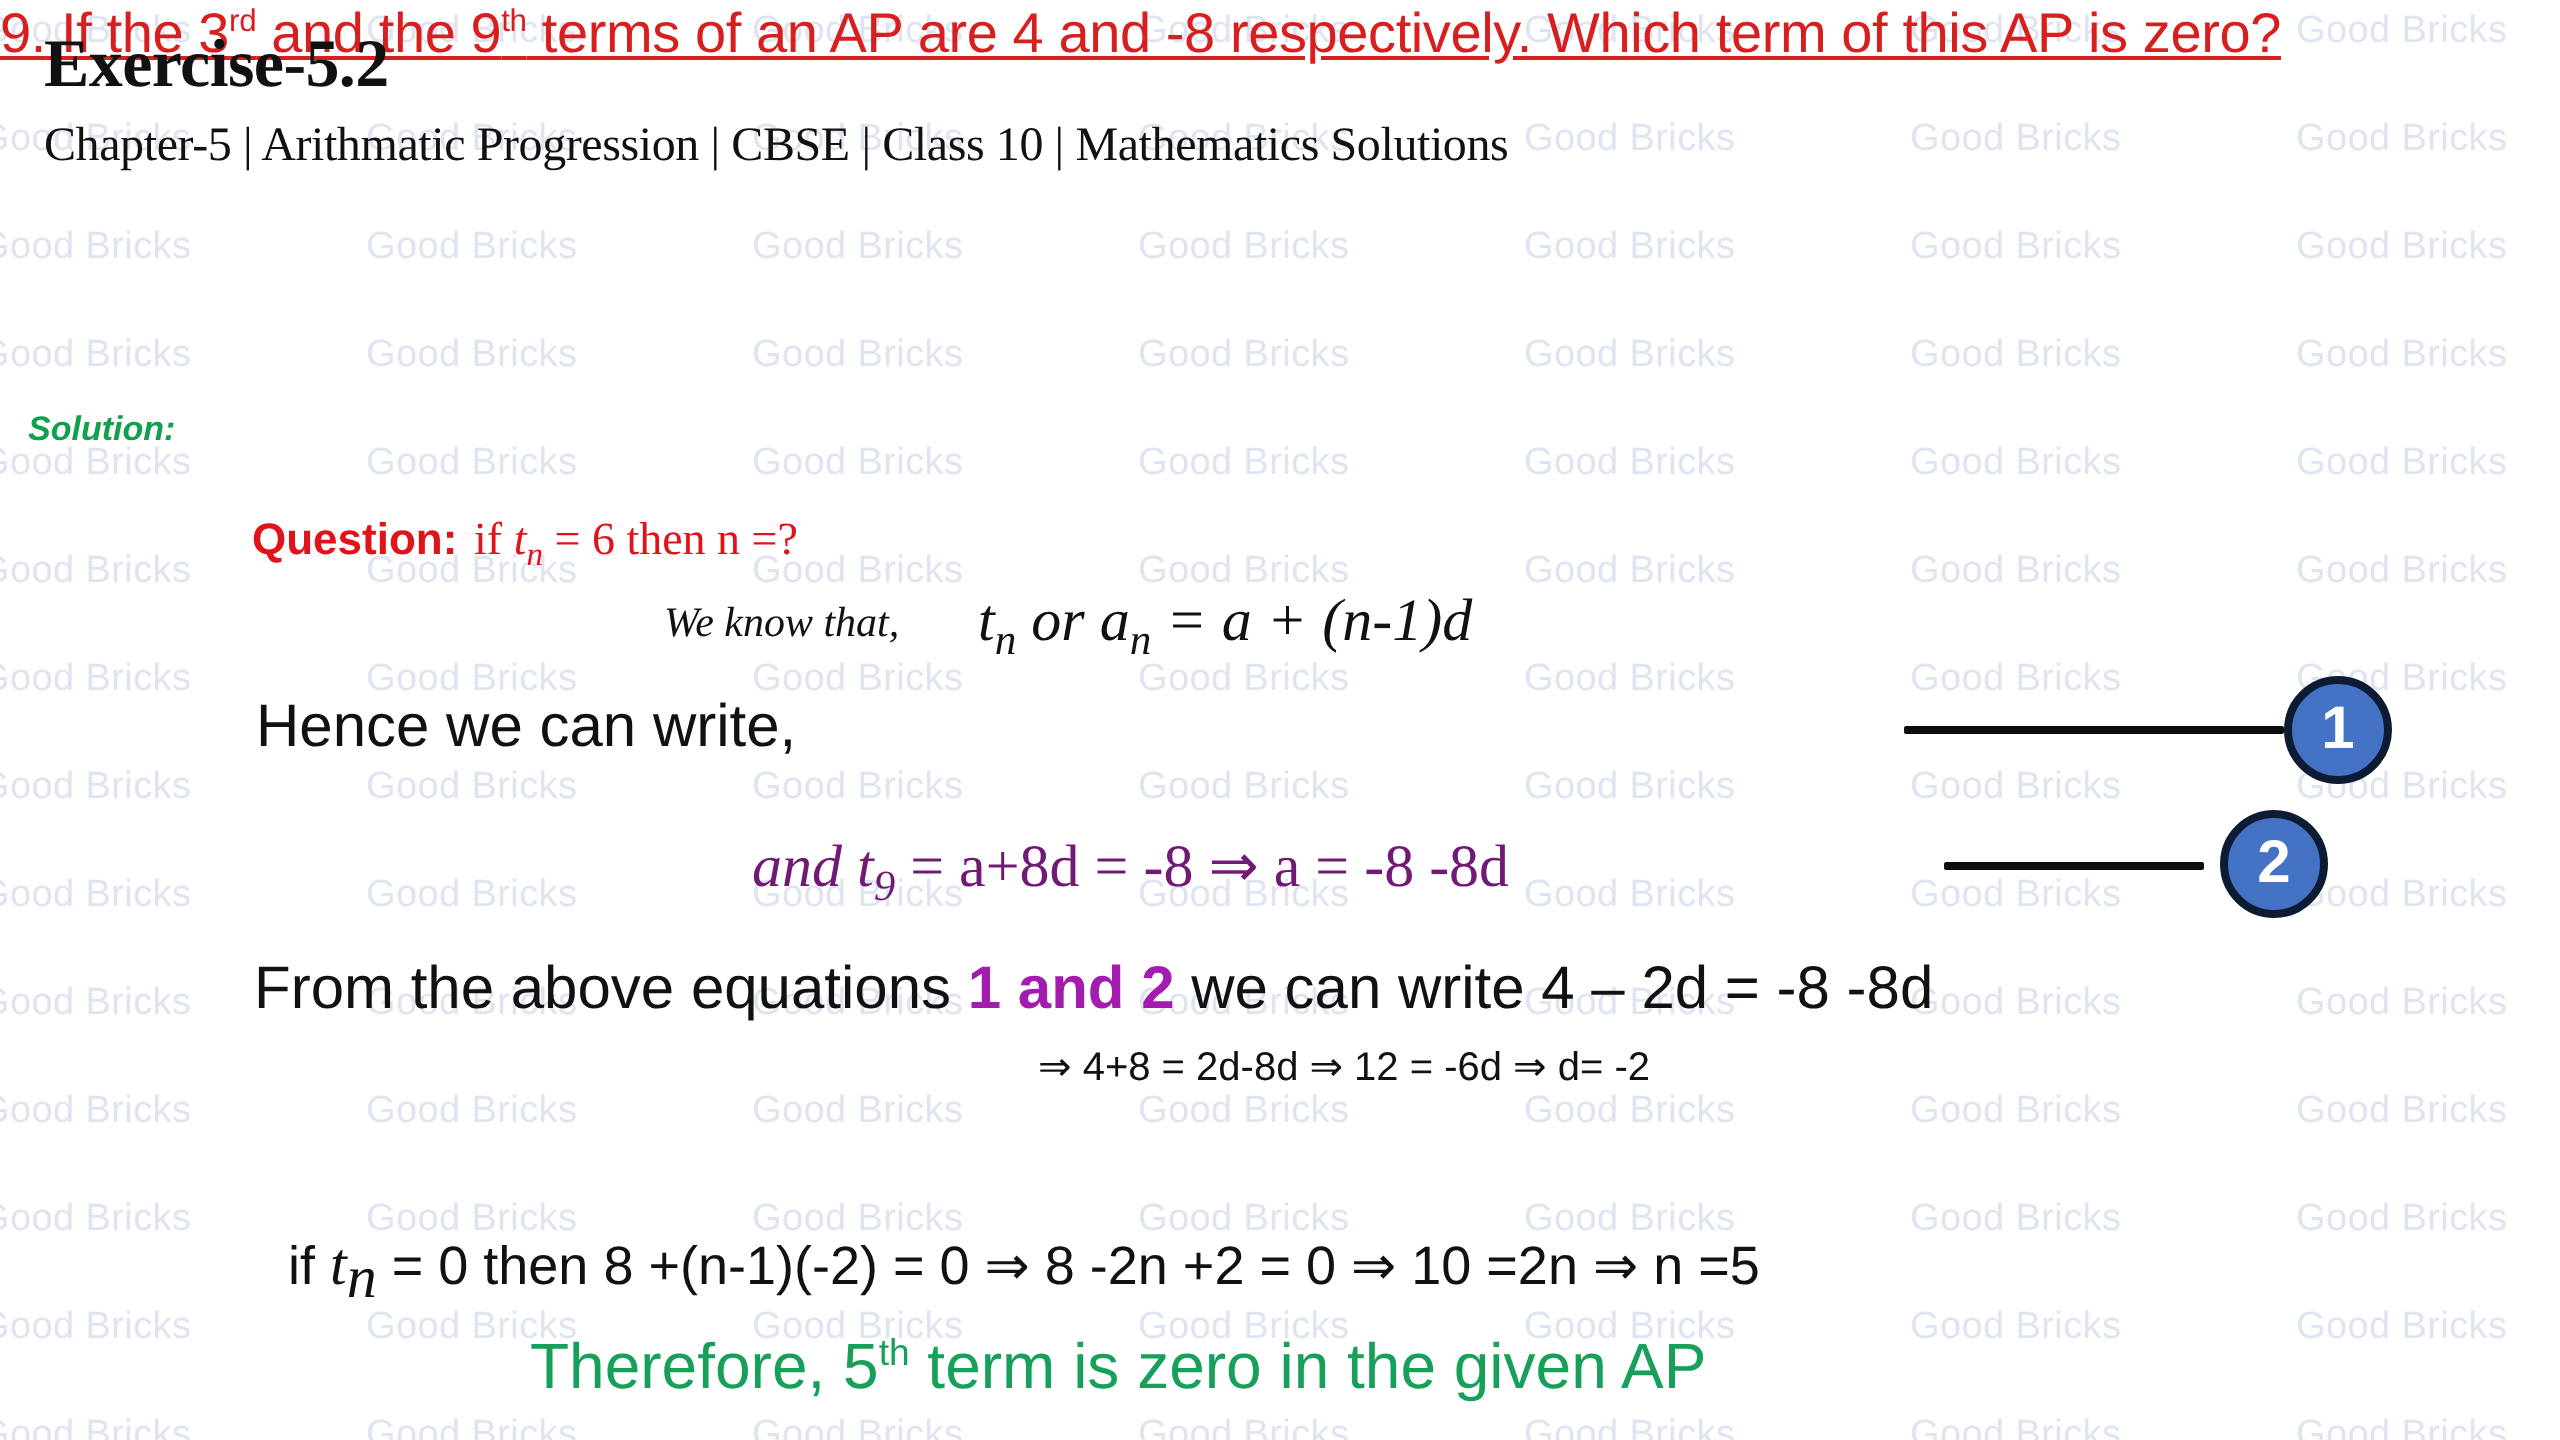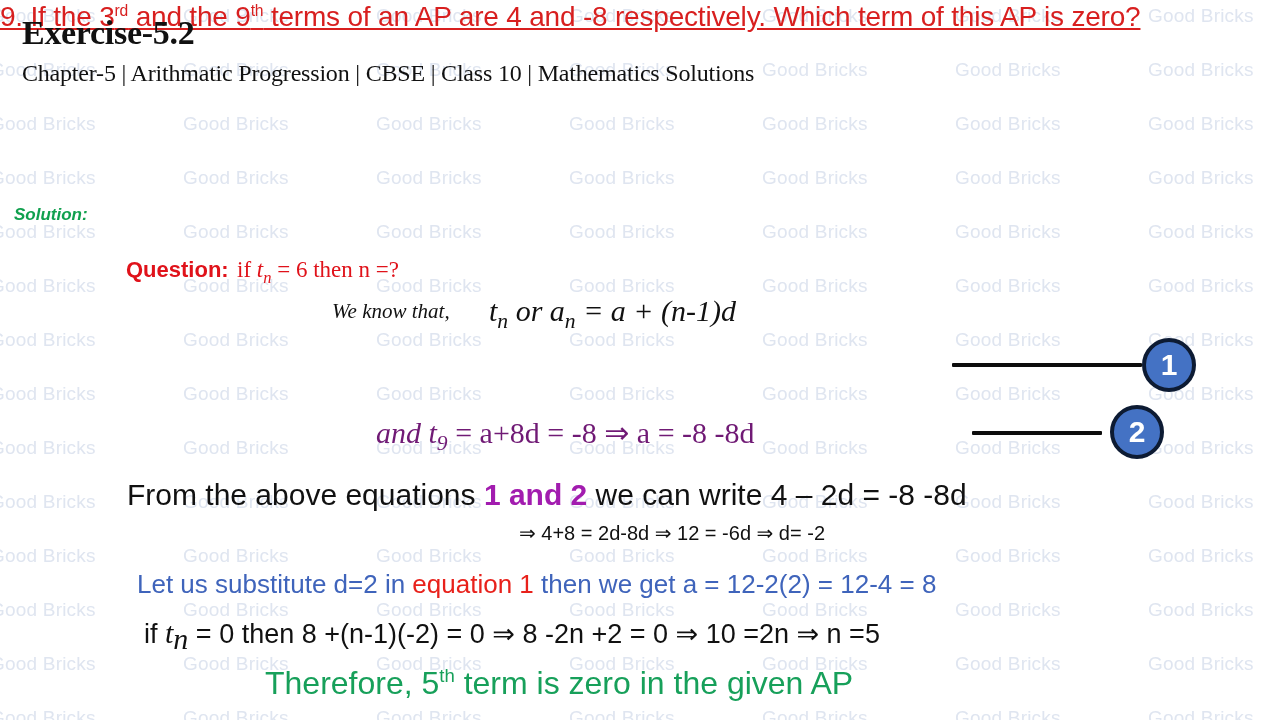--- a/index.html
+++ b/index.html
@@ -313,32 +313,32 @@
 
     <div class="abs lbl-solution">Solution:</div>
 
 
     <div class="abs lbl-question">Question:</div>
     <div class="abs question-sub"><span>if </span><span style="font-style:italic;">t</span><span class="sub-idx">n</span><span> = 6 then n =?</span></div>
 
     <div class="abs weknow">We know that,</div>
     <div class="abs formula"><span>t</span><span class="sub-idx">n</span><span>  or  </span><span>a</span><span class="sub-idx">n</span><span> = a + (n-1)d</span></div>
 
+    <div class="abs hence">Hence we can write,</div>
 
     <div class="abs eq2"><span class="ital">and </span><span class="ital">t</span><span class="sub-idx">9</span><span> =  a+8d  = -8  ⇒  a  = -8 -8d</span></div>
 
     <div class="abs leader leader-1"></div>
     <div class="abs leader leader-2"></div>
     <div class="abs badge badge-1">1</div>
     <div class="abs badge badge-2">2</div>
 
     <div class="abs fromabove"><span>From the above equations </span><span class="hl">1 and 2</span><span> we can write 4 – 2d = -8 -8d</span></div>
 
     <div class="abs arrowline">⇒ 4+8 = 2d-8d   ⇒  12 = -6d  ⇒  d= -2</div>
 
-    <div class="abs substitute"><span>Let us substitute d=2 in </span><span class="hl">equation 1</span><span> then we get a = 12-2(2) = 12-4 = 8</span></div>
 
     <div class="abs nline"><span>if </span><span class="serif-ital">t</span><span class="sub-idx serif-ital" style="font-family:'Liberation Serif',serif;">n</span><span> = 0 then 8 +(n-1)(-2) = 0 ⇒ 8 -2n +2 = 0 ⇒ 10 =2n ⇒ n =5</span></div>
 
     <div class="abs therefore"><span>Therefore, 5</span><sup>th</sup><span> term is zero in the given AP</span></div>
 
   </div>
 </div>
 
 </body></html>

